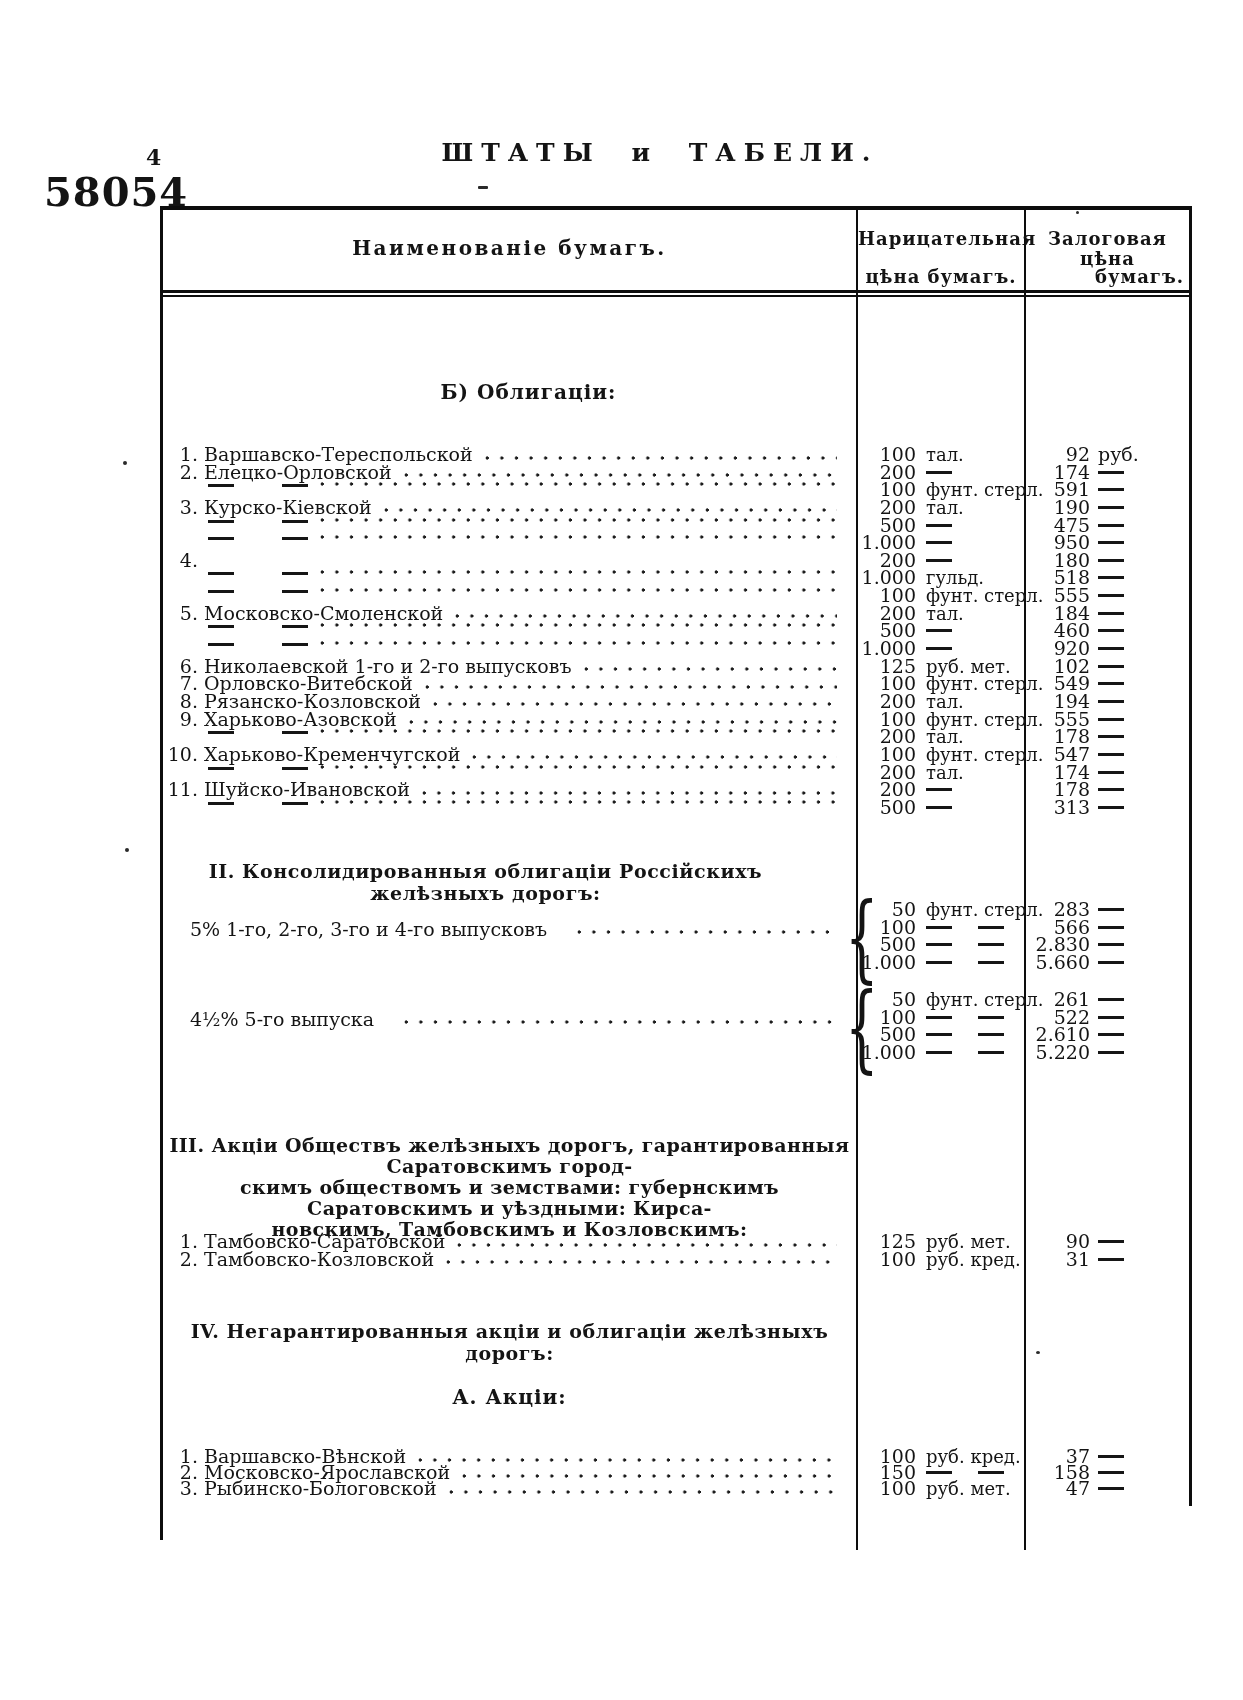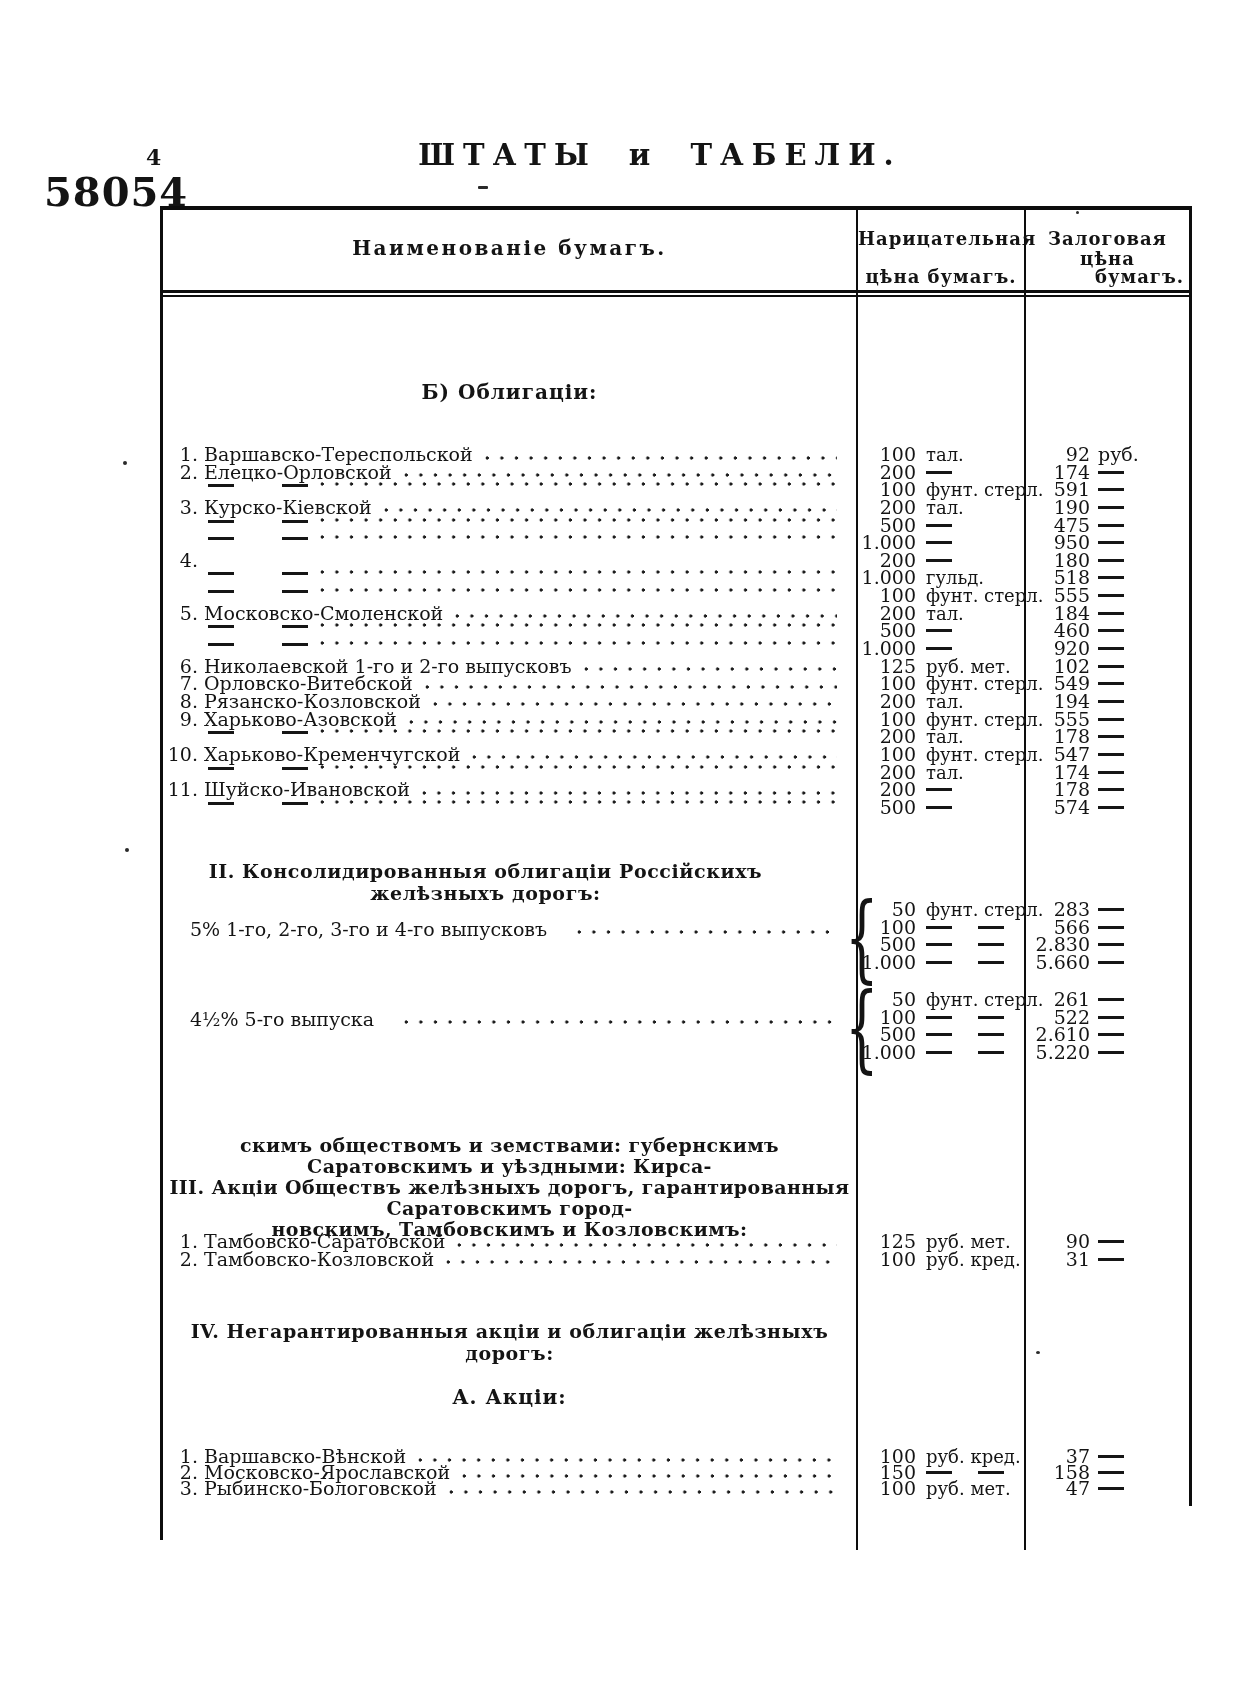--- a/index.html
+++ b/index.html
@@ -4,21 +4,21 @@
 <style>
   html,body{margin:0;padding:0;background:#e8e8e8;}
   .page{
     position:relative;width:1243px;height:1700px;background:#ffffff;
     font-family:"DejaVu Serif","Liberation Serif",serif;color:#141414;
     overflow:hidden;margin:0 auto;
   }
   
   .pagenum{position:absolute;left:146px;top:144px;font-size:22px;font-weight:700;}
   .ptitle{position:absolute;left:350px;top:138px;width:620px;text-align:center;
-    font-size:29px;font-weight:700;letter-spacing:8px;word-spacing:14px;}
+    font-size:25px;font-weight:700;letter-spacing:8px;word-spacing:14px;}
   .docnum{position:absolute;left:44px;top:170px;font-size:40px;font-weight:700;
     letter-spacing:1px;line-height:44px;}
   
   .tbl{position:absolute;left:160px;top:206px;width:1032px;height:1344px;font-size:19px;}
   .vline,.hline{position:absolute;background:#0d0d0d;}
   .lineL{left:0;top:0;width:3px;height:1334px;}
   .lineR{left:1029px;top:0;width:3px;height:1300px;}
   .sep1{left:696px;top:0;width:2px;height:1344px;}
   .sep2{left:864px;top:0;width:2px;height:1344px;}
   .ruleTop{left:0;top:0;width:1032px;height:4px;}
@@ -27,21 +27,21 @@
   
   .h-name{position:absolute;left:3px;top:0;width:693px;height:84px;display:flex;
     align-items:center;justify-content:center;font-size:20px;font-weight:700;letter-spacing:2.5px;}
   .h-two{position:absolute;text-align:center;font-size:18px;font-weight:700;letter-spacing:1px;line-height:20px;}
   .h-nom1{left:698px;top:23px;width:166px;}
   .h-nom2{left:698px;top:61px;width:166px;}
   .h-pl1{left:866px;top:23px;width:163px;}
   .h-pl1b{left:866px;top:61px;width:163px;margin-left:32px;}
   
   .sechead{position:absolute;left:3px;width:693px;text-align:center;font-weight:700;}
-  .sec1h{top:174px;font-size:20px;letter-spacing:1px;}
+  .sec1h{top:174px;font-size:20px;letter-spacing:1px;padding-left:19px;}
   .sec2h{top:654px;font-size:19px;letter-spacing:0.6px;transform:translateX(-24px);}
   .sec3h{top:929px;font-size:19px;line-height:21px;letter-spacing:0.4px;}
   .sec4h{top:1114px;font-size:19px;letter-spacing:0.6px;}
   .sec4sub{top:1179px;font-size:20px;letter-spacing:1px;}
   
   .rows{position:absolute;left:0;width:1030px;}
   #rows1{top:240px;}
   #rows3{top:1027px;}
   #rows4{top:1242px;}
   .trow{position:relative;height:17.65px;width:1030px;}
@@ -336,21 +336,21 @@
         </div>
         <div class="trow">
           <span class="r-num"></span>
           <div class="r-name">
             <span class="dsh dt1"></span>
             <span class="dsh dt2"></span>
             <span class="leader"></span>
           </div>
           <span class="r-nomv">500</span>
           <span class="r-nomu"><span class="dsh"></span></span>
-          <span class="r-plv">574</span>
+          <span class="r-plv">313</span>
           <span class="r-plu"><span class="dsh"></span></span>
         </div>
       </div>
 
     <div class="sechead sec2h">II. Консолидированныя облигаціи Россійскихъ желѣзныхъ дорогъ:</div>
     <div class="glabel" id="gA-label">
         <span class="nm">5% 1-го, 2-го, 3-го и 4-го выпусковъ</span>
         <span class="leader"></span>
       </div>
     <div class="brace" id="gA-brace">{</div>
@@ -406,22 +406,22 @@
         </div>
         <div class="trow">
           <span class="r-nomv">1.000</span>
           <span class="r-nomu"><span class="dsh"></span><span class="dsh g2"></span></span>
           <span class="r-plv">5.220</span>
           <span class="r-plu"><span class="dsh"></span></span>
         </div>
       </div>
 
     <div class="sechead sec3h">
+      <div>III. Акціи Обществъ желѣзныхъ дорогъ, гарантированныя Саратовскимъ город-</div>
       <div>скимъ обществомъ и земствами: губернскимъ Саратовскимъ и уѣздными: Кирса-</div>
-      <div>III. Акціи Обществъ желѣзныхъ дорогъ, гарантированныя Саратовскимъ город-</div>
       <div>новскимъ, Тамбовскимъ и Козловскимъ:</div>
     </div>
     <div class="rows" id="rows3">
         <div class="trow">
           <span class="r-num">1.</span>
           <div class="r-name">
             <span class="nm">Тамбовско-Саратовской</span>
             <span class="leader"></span>
           </div>
           <span class="r-nomv">125</span>

